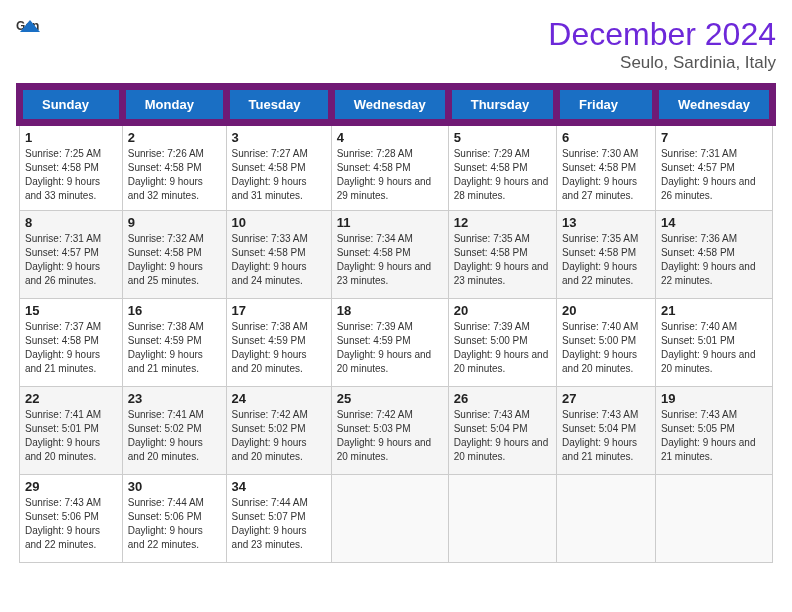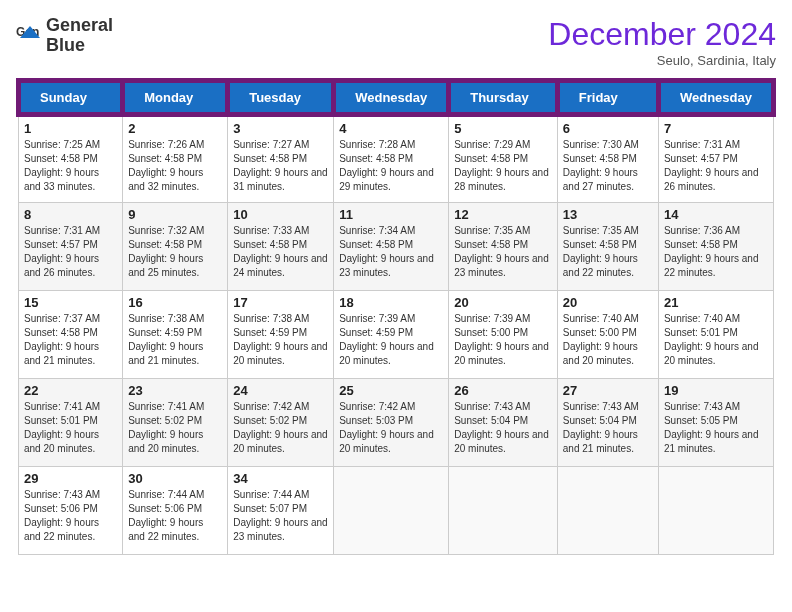--- a/index.html
+++ b/index.html
@@ -33,35 +33,35 @@
     }
     .title-area {
       text-align: right;
     }
     .month-title {
       font-size: 32px;
       font-weight: normal;
       color: #6d28d9;
     }
     .location-title {
-      font-size: 13px;
+      font-size: 17px;
       color: #555;
     }
     table {
       width: 100%;
       border-collapse: collapse;
     }
     th {
       background-color: #1a6fc4;
       color: #fff;
       padding: 7px 19px;
       font-size: 13px;
       font-weight: bold;
       text-align: left;
-      border: 5px solid #701a75;
+      border: 7px solid #701a75;
     }
     td {
       border: 1px solid #ccc;
       vertical-align: top;
       padding: 4px 5px;
       width: 113px;
       height: 88px;
       background: #fff;
     }
     tr:nth-child(even) td {
@@ -84,23 +84,20 @@
   </style>
 </head>
 <body>
 
 <div class="header-area">
   <div class="logo">
     <svg class="logo-icon" viewBox="0 0 28 28">
       <text x="0" y="14" font-size="12" font-weight="bold" fill="#333">Gen</text>
       <polygon points="14,4 24,16 4,16" fill="#1a6fc4"></polygon>
     </svg>
-    <div class="logo-text">
-      <div>General<br>Blue</div>
-    </div>
   </div>
   <div class="title-area">
     <div class="month-title">December 2024</div>
     <div class="location-title">Seulo, Sardinia, Italy</div>
   </div>
 </div>
 
 <table>
   <thead>
     <tr>

